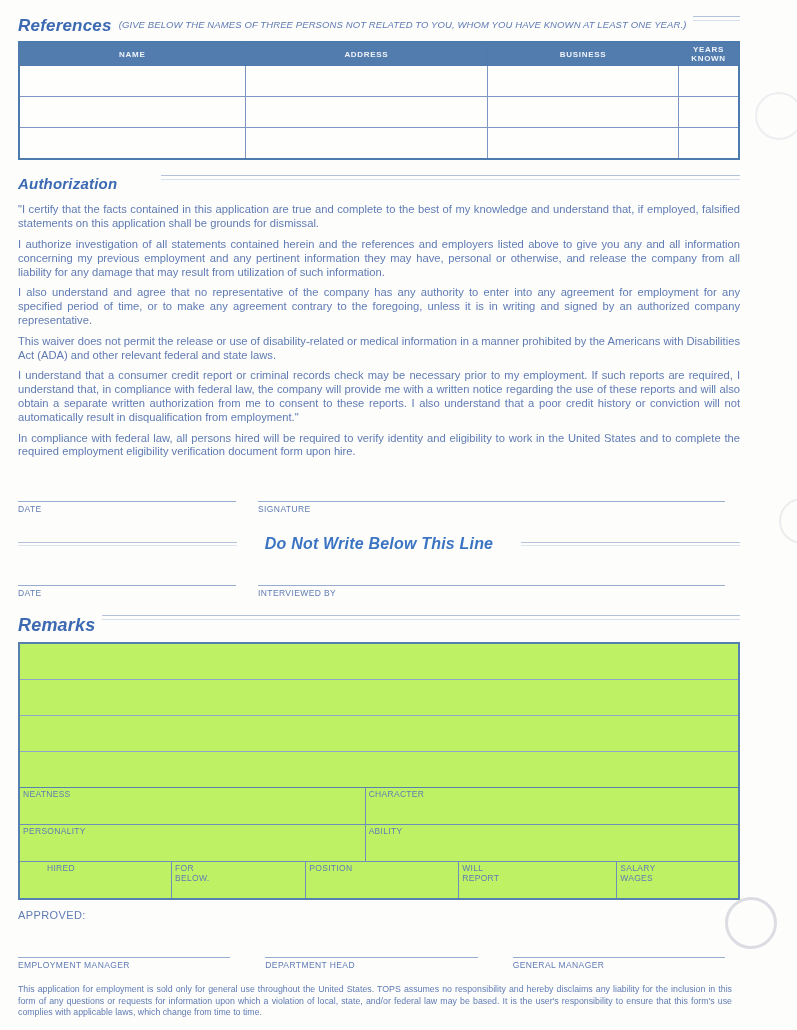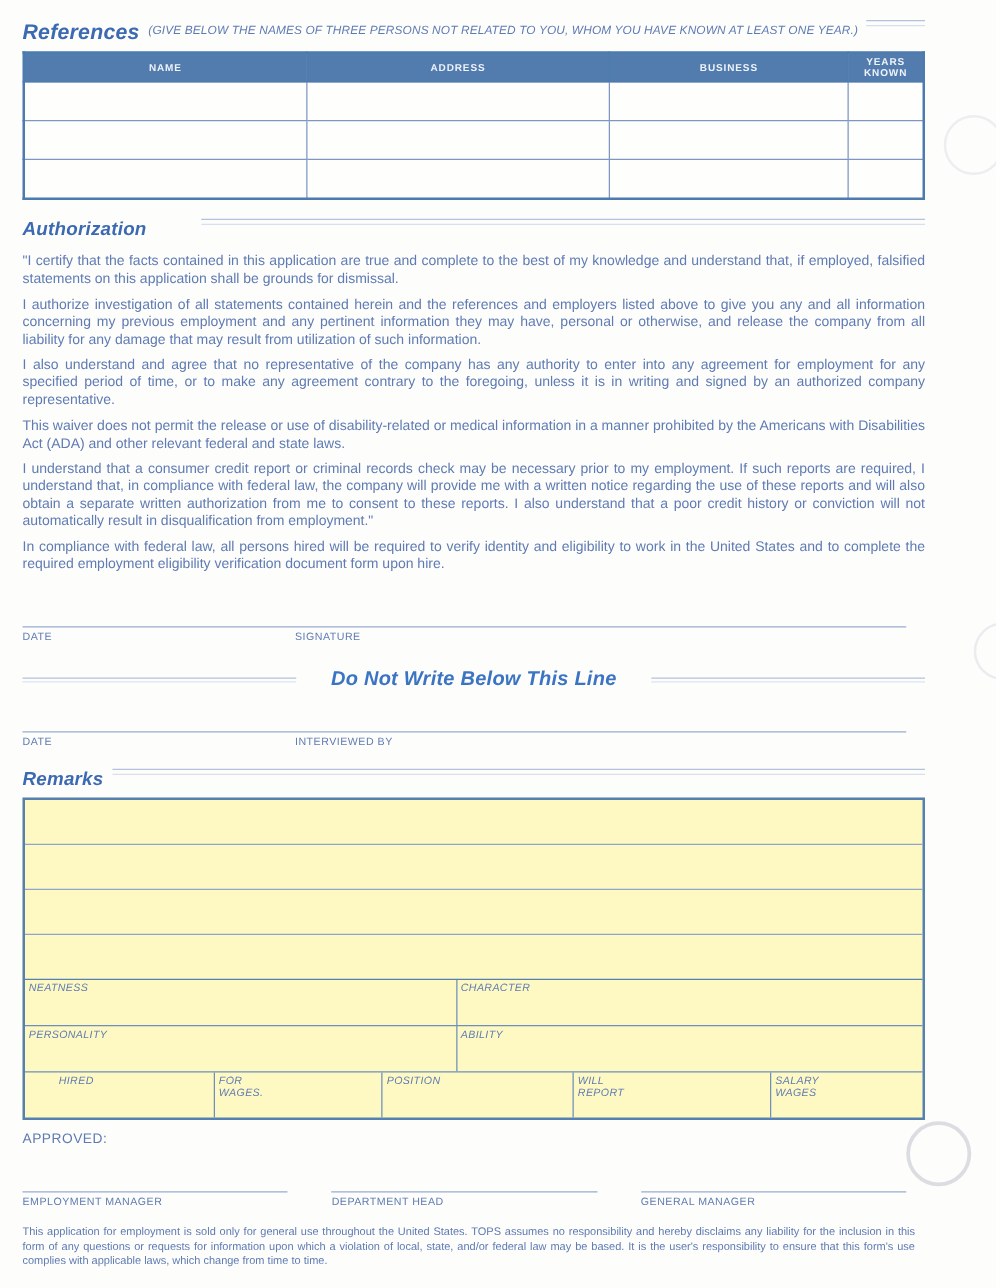--- a/index.html
+++ b/index.html
@@ -24,33 +24,33 @@
     background:#527cae;color:#eef3f9;font-size:8px;font-weight:bold;
     letter-spacing:.7px;padding:2px 3px;height:18px;border:1px solid #4d7bad;
     white-space:pre-line;line-height:1.15;vertical-align:middle;
   }
   table.refs td{height:28px;border:1px solid #7e97c2;background:#fefefd;}
   
   .auth-heading{margin-top:15px;gap:44px;}
   .para{font-size:11.2px;line-height:13.8px;text-align:justify;margin:7px 0 0;color:#5f7bb3;}
   .para:first-of-type{margin-top:11px;}
   
-  .sig-row{display:flex;margin-right:15px;}
+  .sig-row{display:flex;gap:22px;margin-right:15px;}
   .sig-row.first{margin-top:42px;}
   .sig-row.second{margin-top:32px;}
   .sig-field{border-top:1px solid #98acd0;padding-top:2px;font-size:8.5px;color:#5f7bb3;letter-spacing:.4px;}
   .w-date{width:218px;}
   .w-flex{flex:1;}
   
   .dnw{display:flex;align-items:center;gap:28px;margin-top:21px;}
   .dnw-line{flex:1;height:2px;border-top:1px solid #b5c2dc;border-bottom:1px solid #dde3f0;}
   .dnw-text{font-weight:bold;font-style:italic;font-size:16px;color:#3b74c2;white-space:nowrap;letter-spacing:.2px;}
   
   .remarks-heading{margin-top:17px;}
-  .remarks-box{border:2px solid #5580b0;margin-top:6px;background:#fef9c3;font-style:italic;}
+  .remarks-box{border:2px solid #5580b0;margin-top:6px;background:#bef264;}
   .remark-line{height:35px;border-bottom:1px solid #8fa5c9;}
   .remark-line.last{border-bottom:none;}
   .rating-grid{display:grid;grid-template-columns:48% 52%;border-top:1px solid #5580b0;}
   .cell{height:34px;padding:1px 3px;font-size:8.5px;color:#5f7bb3;letter-spacing:.3px;box-sizing:content-box;}
   .rating-grid .cell{border-top:1px solid #6d8fba;border-left:1px solid #6d8fba;}
   .rating-grid .cell.c0{border-left:none;}
   .rating-grid .cell.r0{border-top:none;}
   .hire-row{display:grid;grid-template-columns:17.7% 18.7% 21.3% 22% 20.3%;border-top:1px solid #6d8fba;}
   .hire-row .cell{border-left:1px solid #6d8fba;white-space:pre-line;line-height:1.2;margin-left:24px;}
   .hire-row .cell.c0{border-left:none;}
@@ -139,21 +139,21 @@
   <div class="sig-row second">
     <div class="sig-field w-date">
       <span>DATE</span>
     </div>
     <div class="sig-field w-flex">
       <span>INTERVIEWED BY</span>
     </div>
   </div>
 
   <div class="heading-row remarks-heading">
-    <span class="h-title" style="font-size:15px">Remarks</span>
+    <span class="h-title" style="font-size:18px">Remarks</span>
     <span class="h-rule"></span>
   </div>
 
   <div class="remarks-box">
     <div class="remark-line"></div>
     <div class="remark-line"></div>
     <div class="remark-line"></div>
     <div class="remark-line last"></div>
 
     <div class="rating-grid">
@@ -167,21 +167,21 @@
         <span>PERSONALITY</span>
       </div>
       <div class="cell">
         <span>ABILITY</span>
       </div>
     </div>
 
     <div class="hire-row">
       <div class="cell c0">HIRED</div>
       <div class="cell">FOR
-WAGES.</div>
+BELOW.</div>
       <div class="cell">POSITION</div>
       <div class="cell">WILL
 REPORT</div>
       <div class="cell">SALARY
 WAGES</div>
     </div>
   </div>
 
   <div class="approved">APPROVED:</div>
 

